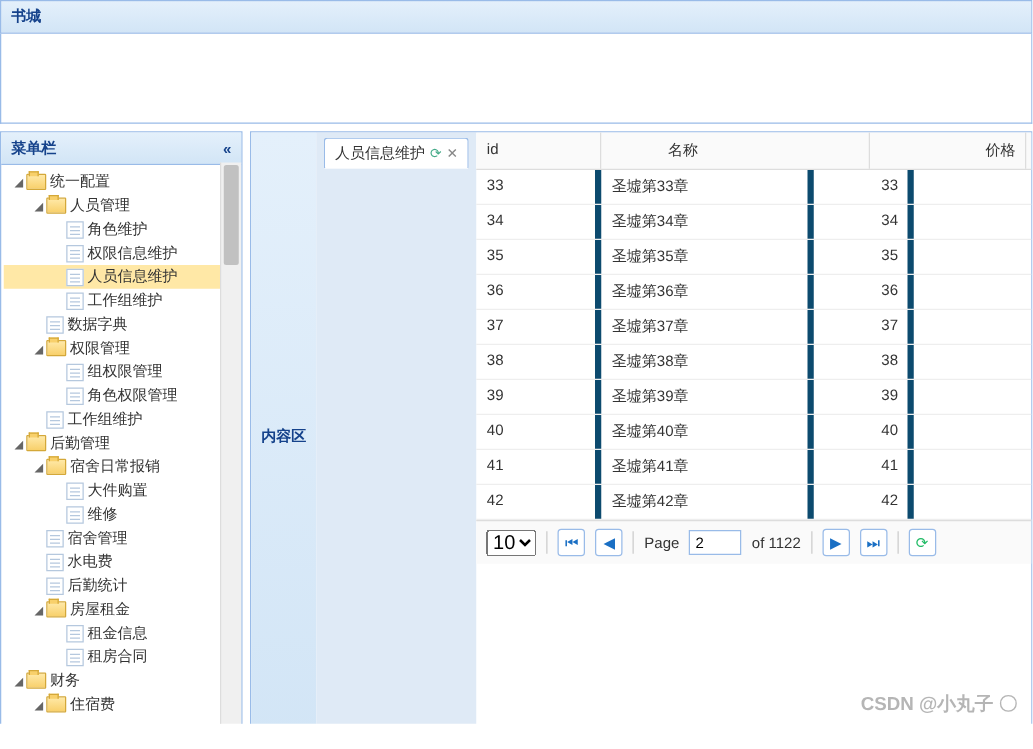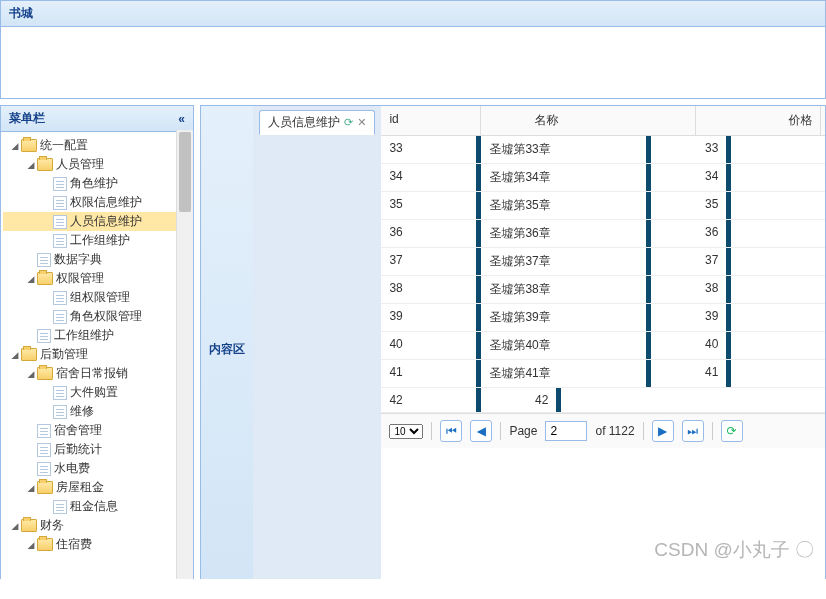--- a/index.html
+++ b/index.html
@@ -30,26 +30,26 @@
 .tab .close { color: #888; cursor: pointer; font-size: 11px; }
 .grid { flex: 1; display: flex; flex-direction: column; }
 .grid-header { display: flex; border-bottom: 1px solid #ddd; background: #fafafa; gap: 45px; }
 .grid-header > div { padding: 6px 8px; border-right: 1px solid #ddd; }
 .col-id { width: 100px; }
 .col-name { width: 170px; }
 .col-price { width: 80px; text-align: right; }
 .grid-body .row { display: flex; border-bottom: 1px solid #eee; }
 .grid-body .row > div { padding: 5px 8px; border-right: 5px solid #0c4a6e; }
 .pager { border-top: 1px solid #ddd; padding: 6px 8px; display: flex; align-items: center; gap: 8px; background: #fafafa; }
-.pager select { font-size: 10px; }
+.pager select { font-size: 16px; }
 .pager .sep { width: 1px; height: 18px; background: #ccc; }
 .pbtn { width: 22px; height: 22px; border: 1px solid #99bbe8; background: #fff; border-radius: 3px; display: inline-flex; align-items: center; justify-content: center; cursor: pointer; color: #2b6; }
 .pbtn.nav { color: #1a6fc4; }
 .pager input { width: 42px; border: 1px solid #99bbe8; padding: 2px 4px; font-size: 12px; }
-.watermark { position: absolute; right: 12px; bottom: 16px; color: rgba(120,120,120,0.55); font-size: 19px; }
+.watermark { position: absolute; right: 12px; bottom: 6px; color: rgba(120,120,120,0.55); font-size: 15px; font-weight: bold; }
 </style>
 </head>
 <body>
 
 <div class="app">
   <div class="header-bar">
     <span>书城</span>
   </div>
   <div class="header-space"></div>
 
@@ -153,39 +153,45 @@
           <div class="node">
             <span class="indent" style="width: 22px;"></span>
             <span class="arrow"></span>
             <span class="file-icon"></span>
             <span>宿舍管理</span>
           </div>
           <div class="node">
             <span class="indent" style="width: 22px;"></span>
             <span class="arrow"></span>
             <span class="file-icon"></span>
+            <span>水电费</span>
+          </div>
+          <div class="node">
+            <span class="indent" style="width: 22px;"></span>
+            <span class="arrow"></span>
+            <span class="file-icon"></span>
             <span>后勤统计</span>
           </div>
           <div class="node">
             <span class="indent" style="width: 22px;"></span>
-            <span class="arrow"></span>
-            <span class="file-icon"></span>
-            <span>水电费</span>
-          </div>
-          <div class="node">
-            <span class="indent" style="width: 22px;"></span>
             <span class="arrow">◢</span>
             <span class="folder-open"></span>
             <span>房屋租金</span>
           </div>
           <div class="node">
             <span class="indent" style="width: 38px;"></span>
             <span class="arrow"></span>
             <span class="file-icon"></span>
             <span>租金信息</span>
+          </div>
+          <div class="node">
+            <span class="indent" style="width: 38px;"></span>
+            <span class="arrow"></span>
+            <span class="file-icon"></span>
+            <span>租房合同</span>
           </div>
           <div class="node">
             <span class="indent" style="width: 6px;"></span>
             <span class="arrow">◢</span>
             <span class="folder-open"></span>
             <span>财务</span>
           </div>
           <div class="node">
             <span class="indent" style="width: 22px;"></span>
             <span class="arrow">◢</span>
@@ -256,20 +262,21 @@
               <div class="col-name">圣墟第40章</div>
               <div class="col-price">40</div>
             </div>
             <div class="row">
               <div class="col-id">41</div>
               <div class="col-name">圣墟第41章</div>
               <div class="col-price">41</div>
             </div>
             <div class="row">
               <div class="col-id">42</div>
+              <div class="col-name">圣墟第42章</div>
               <div class="col-price">42</div>
             </div>
           </div>
         <div class="pager">
           <select>
             <option>10</option>
           </select>
           <span class="sep"></span>
           <span class="pbtn nav">⏮</span>
           <span class="pbtn nav">◀</span>

